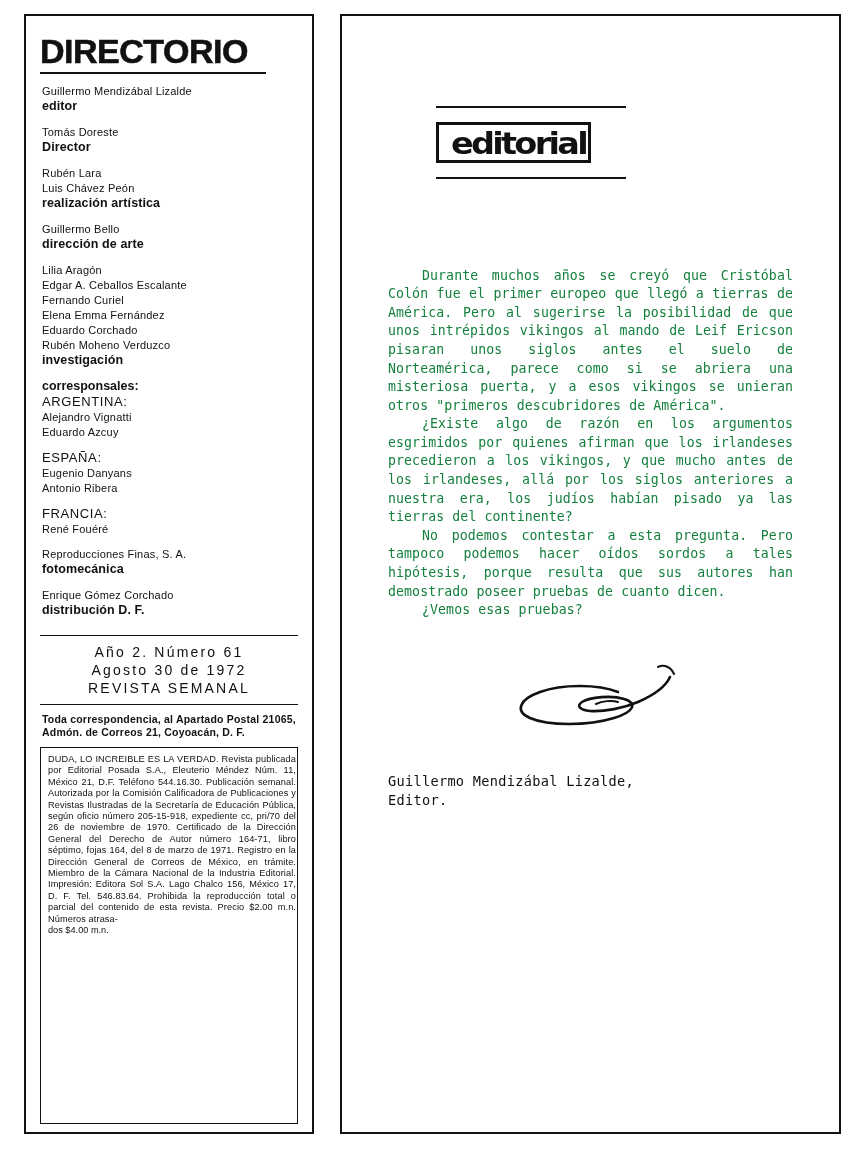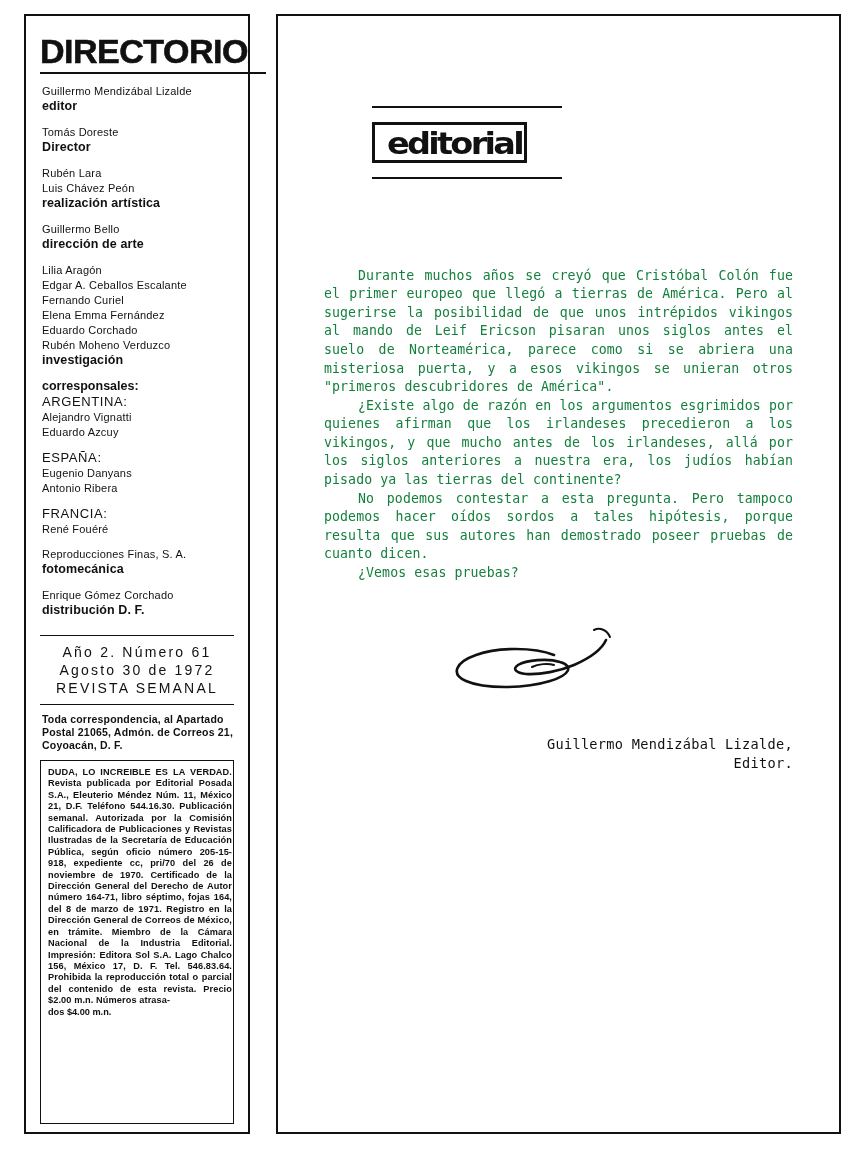--- a/index.html
+++ b/index.html
@@ -19,21 +19,21 @@
     position: absolute;
     inset: 0;
     display: flex;
     padding: 14px 16px 16px 24px;
     box-sizing: border-box;
     gap: 26px;
   }
 
   
   .masthead-col {
-    width: 226px;
+    width: 290px;
     border: 2px solid #111;
     box-sizing: border-box;
     padding: 10px 12px 8px 12px;
     display: flex;
     flex-direction: column;
   }
   .directorio-title {
     font-family: "Liberation Sans", sans-serif;
     font-weight: bold;
     font-size: 34px;
@@ -92,21 +92,20 @@
     line-height: 13px;
     font-weight: bold;
     letter-spacing: 0.2px;
     margin: 0 2px 8px 4px;
   }
   .legal-box {
     border: 1.5px solid #111;
     margin: 0 2px 0 2px;
     padding: 6px 1px 7px 7px;
     flex: 1;
-    font-weight: bold;
   }
   .legal-text {
     font-size: 9.2px;
     line-height: 11.4px;
     text-align: justify;
     letter-spacing: 0.1px;
   }
   .legal-last {
     text-align: left;
     font-size: 9.2px;
@@ -160,21 +159,21 @@
   }
   .ed-body p { margin: 0; text-indent: 34px; }
 
   .signature {
     margin: 36px 0 0 90px;
     width: 230px;
     height: 78px;
   }
   .sign-off {
     margin-top: 34px;
-    text-align: right;
+    text-align: left;
     font-family: "DejaVu Sans Mono", monospace;
     font-size: 13.6px;
     line-height: 19px;
     letter-spacing: 0.3px;
   }
 </style>
 </head>
 <body>
 
 <div class="page">

